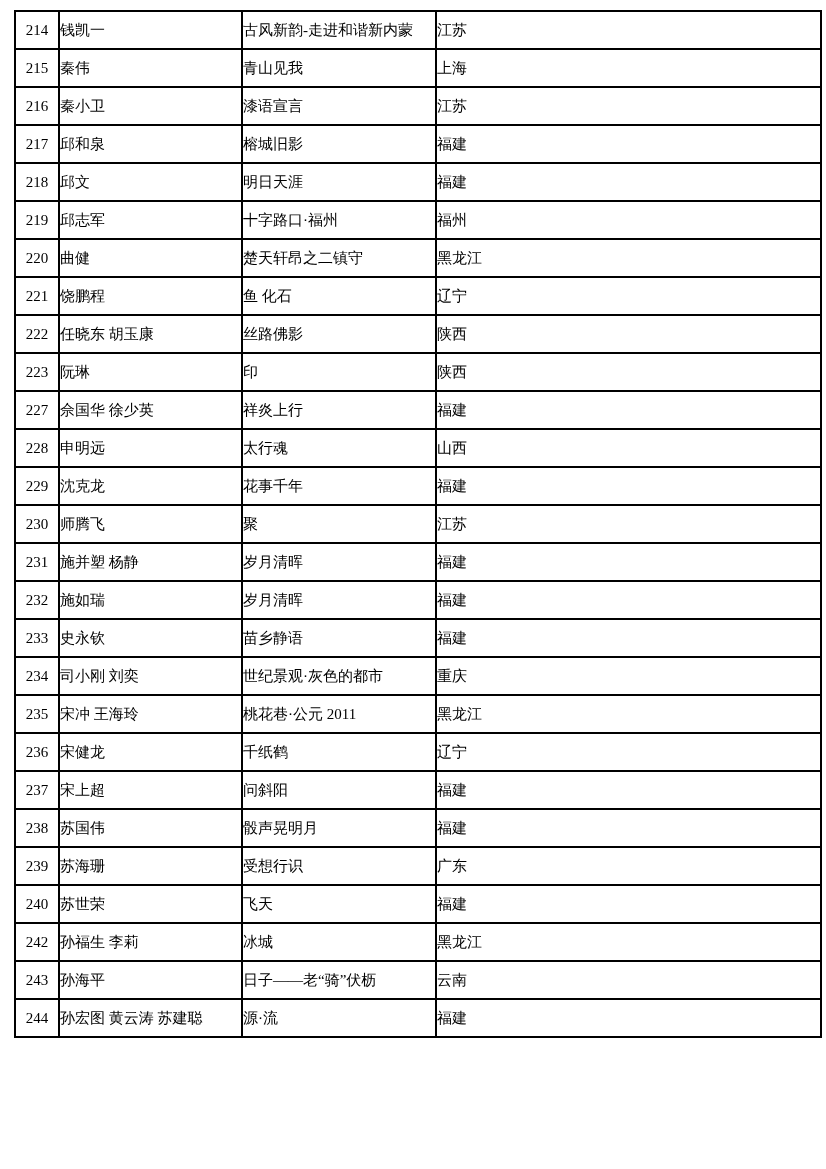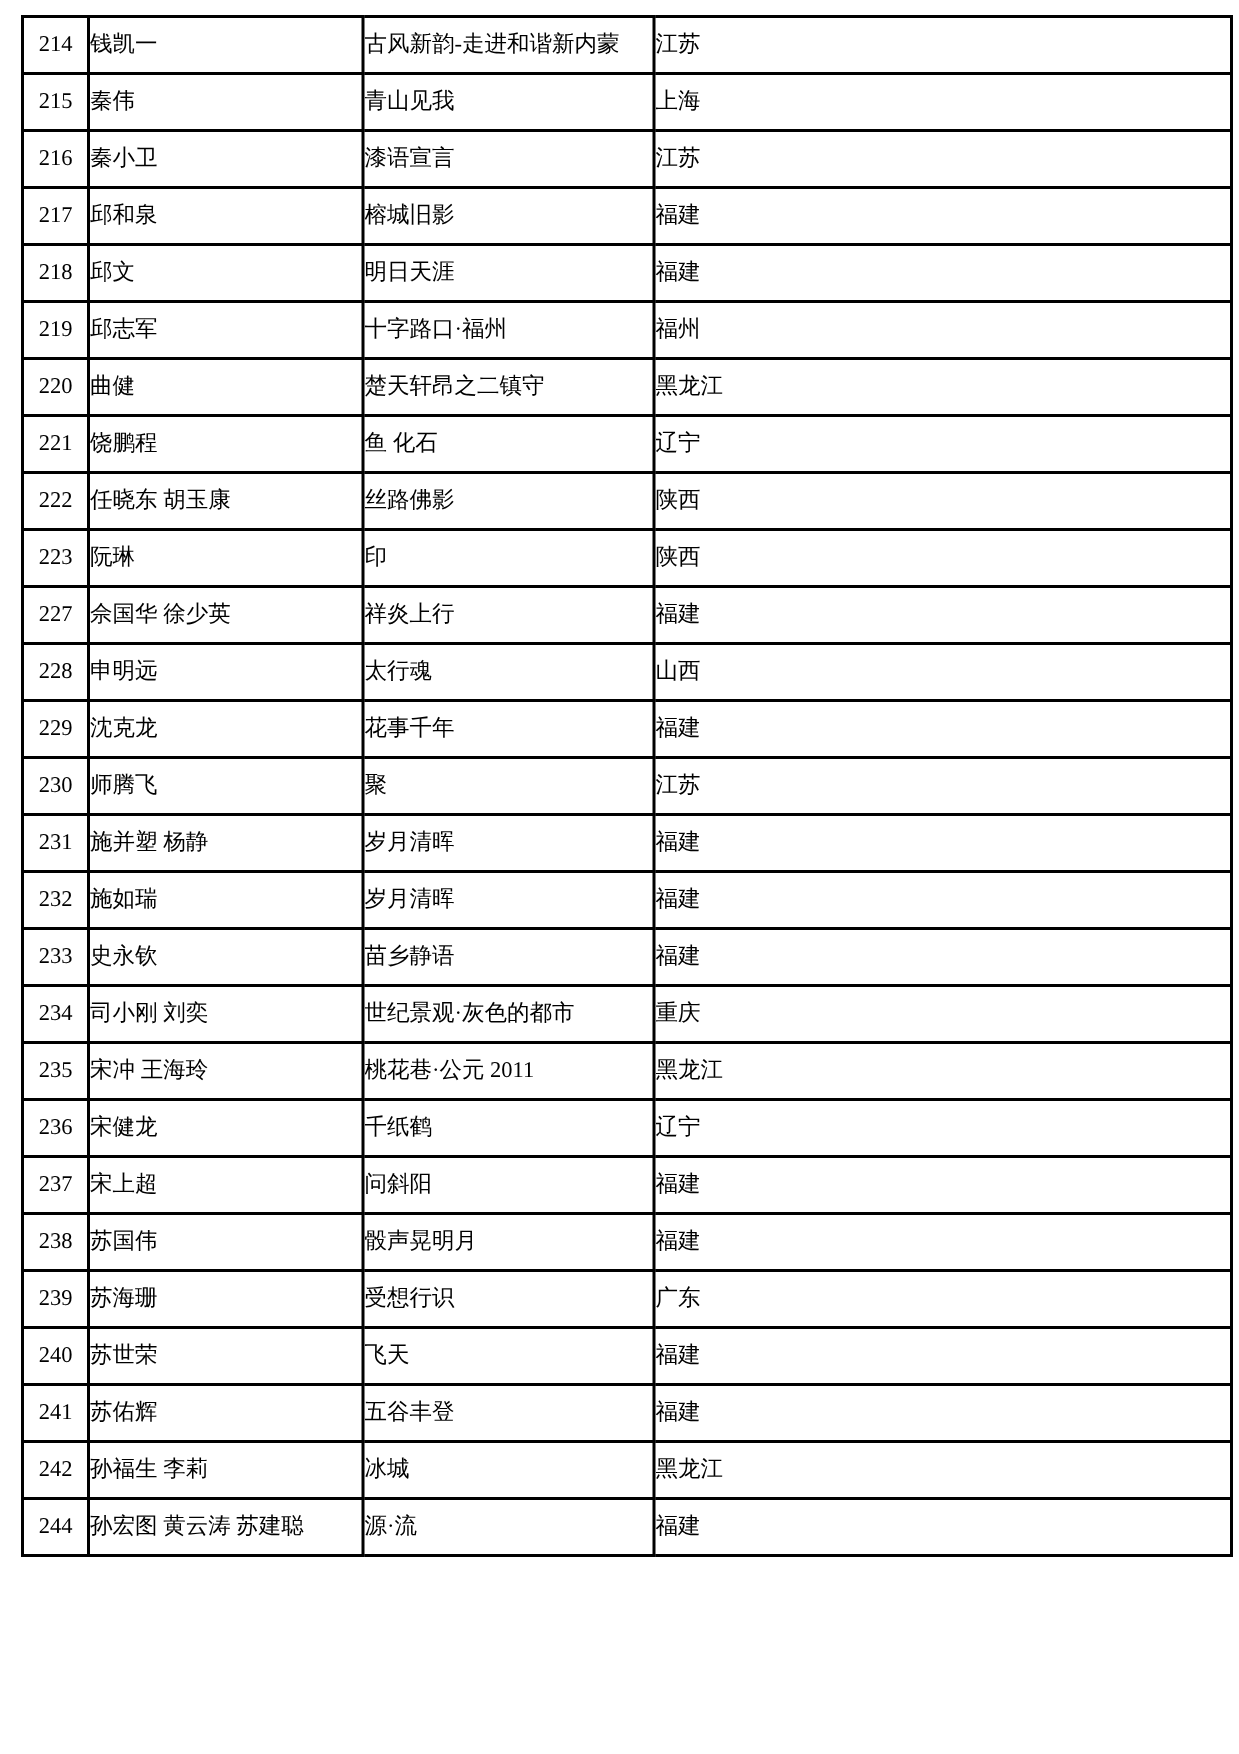--- a/index.html
+++ b/index.html
@@ -218,34 +218,34 @@
     <td class="col-prov">广东</td>
   </tr>
 
   <tr>
     <td class="col-no">240</td>
     <td class="col-name">苏世荣</td>
     <td class="col-title">飞天</td>
     <td class="col-prov">福建</td>
   </tr>
 
-  <tr>
-    <td class="col-no">241</td>
-    <td class="col-name">苏佑辉</td>
-    <td class="col-title">五谷丰登</td>
-    <td class="col-prov">福建</td>
-  </tr>
 
   <tr>
     <td class="col-no">242</td>
     <td class="col-name">孙福生 李莉</td>
     <td class="col-title">冰城</td>
     <td class="col-prov">黑龙江</td>
   </tr>
 
+  <tr>
+    <td class="col-no">243</td>
+    <td class="col-name">孙海平</td>
+    <td class="col-title">日子——老“骑”伏枥</td>
+    <td class="col-prov">云南</td>
+  </tr>
 
   <tr>
     <td class="col-no">244</td>
     <td class="col-name">孙宏图 黄云涛 苏建聪</td>
     <td class="col-title">源·流</td>
     <td class="col-prov">福建</td>
   </tr>
 </tbody>
   </table>
 </div>

